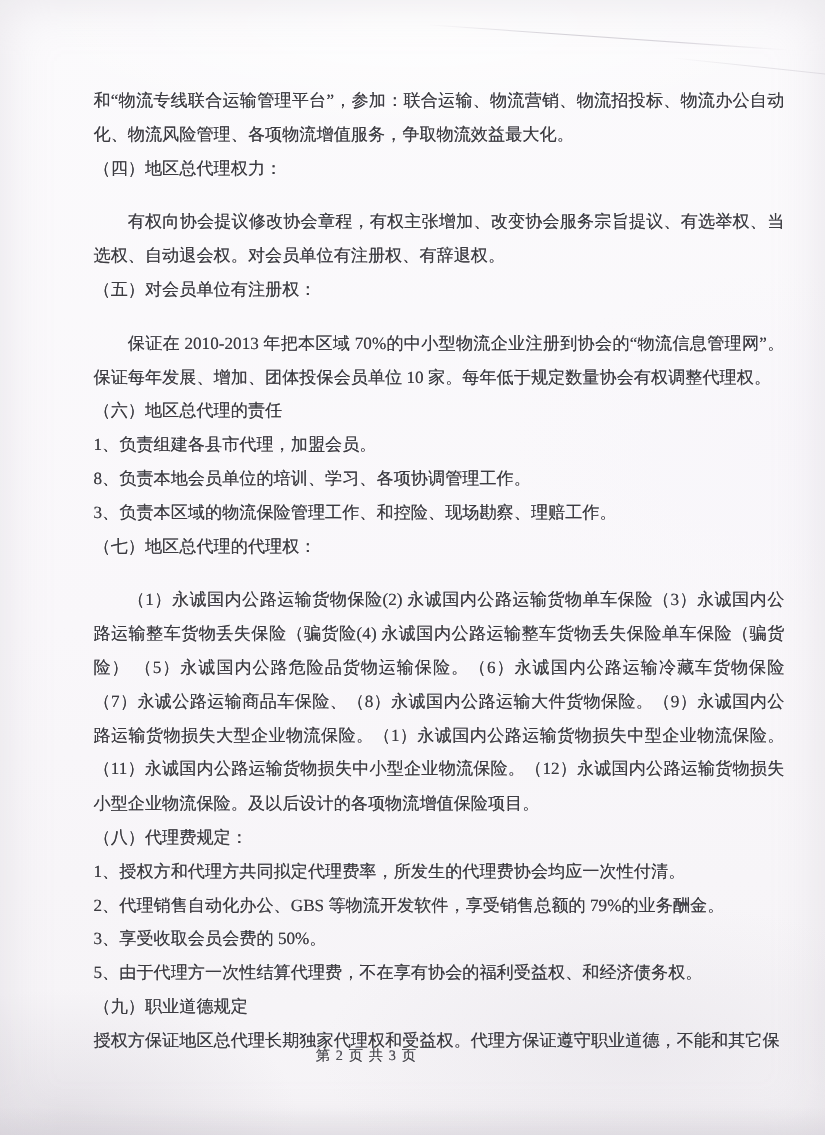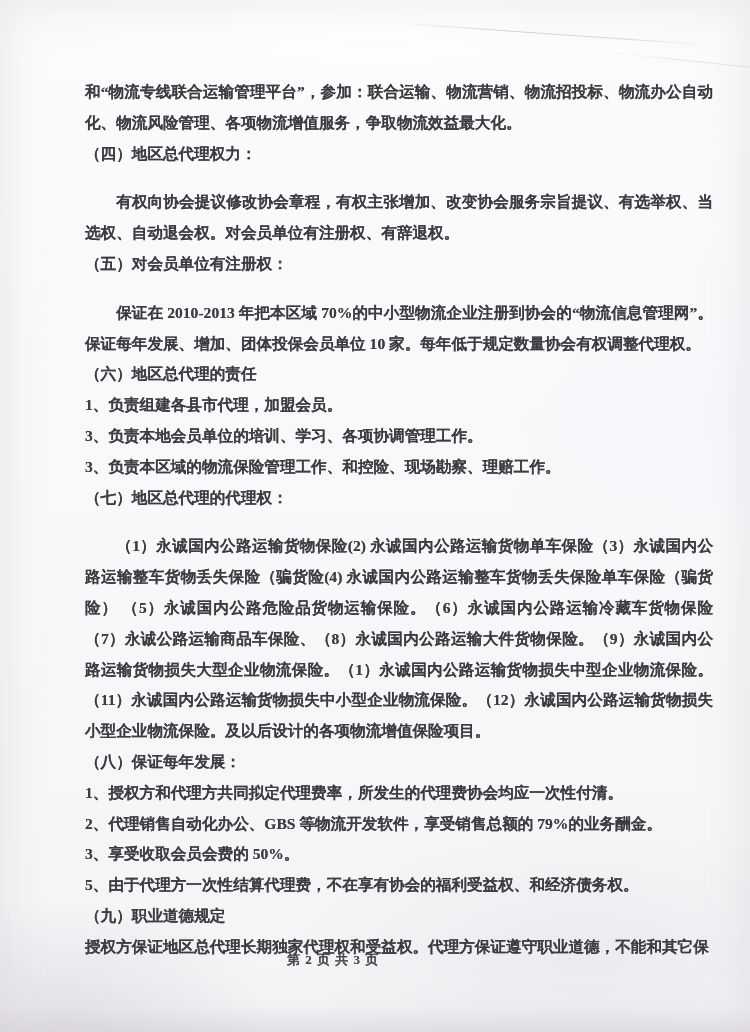--- a/index.html
+++ b/index.html
@@ -9,21 +9,20 @@
     margin:0 auto;
     overflow:hidden;
     font-family:"Liberation Serif","DejaVu Serif",serif;
     background:
       radial-gradient(ellipse 520px 140px at 50% 2%, rgba(255,255,255,0.85), rgba(255,255,255,0) 70%),
       radial-gradient(ellipse 300px 160px at 8% 98%, rgba(196,191,201,0.32), rgba(196,191,201,0) 70%),
       radial-gradient(ellipse 420px 200px at 78% 93%, rgba(205,200,210,0.22), rgba(205,200,210,0) 70%),
       radial-gradient(ellipse 360px 240px at 95% 40%, rgba(248,246,250,0.9), rgba(248,246,250,0) 70%),
       linear-gradient(180deg,#fbfafc 0%,#f9f7fa 55%,#f5f3f6 100%);
     box-shadow:inset 0 0 46px rgba(186,181,192,0.28);
-    font-weight:bold;
   }
   .crease{
     position:absolute;height:1px;
     background:linear-gradient(90deg,rgba(173,168,180,0) 0%,rgba(173,168,180,0.5) 35%,rgba(173,168,180,0.45) 70%,rgba(173,168,180,0) 100%);
     transform-origin:left center;
   }
   .crease-1{left:388px;top:22px;width:330px;transform:rotate(4deg);}
   .crease-2{left:610px;top:52px;width:240px;transform:rotate(6deg);opacity:.6;}
   .edge-shade{
     position:absolute;left:0;right:0;bottom:0;height:26px;
@@ -55,25 +54,25 @@
   <div class="crease crease-1"></div>
   <div class="crease crease-2"></div>
   <div class="content" id="doc-body">
       <p class="para">和“物流专线联合运输管理平台”，参加：联合运输、物流营销、物流招投标、物流办公自动化、物流风险管理、各项物流增值服务，争取物流效益最大化。</p>
       <p class="para">（四）地区总代理权力：</p>
       <p class="para indent">有权向协会提议修改协会章程，有权主张增加、改变协会服务宗旨提议、有选举权、当选权、自动退会权。对会员单位有注册权、有辞退权。</p>
       <p class="para">（五）对会员单位有注册权：</p>
       <p class="para indent">保证在 2010-2013 年把本区域 70%的中小型物流企业注册到协会的“物流信息管理网”。保证每年发展、增加、团体投保会员单位 10 家。每年低于规定数量协会有权调整代理权。</p>
       <p class="para">（六）地区总代理的责任</p>
       <p class="para">1、负责组建各县市代理，加盟会员。</p>
-      <p class="para">3、负责本地会员单位的培训、学习、各项协调管理工作。</p>
+      <p class="para">8、负责本地会员单位的培训、学习、各项协调管理工作。</p>
       <p class="para">3、负责本区域的物流保险管理工作、和控险、现场勘察、理赔工作。</p>
       <p class="para">（七）地区总代理的代理权：</p>
       <p class="para indent">（1）永诚国内公路运输货物保险(2) 永诚国内公路运输货物单车保险（3）永诚国内公路运输整车货物丢失保险（骗货险(4) 永诚国内公路运输整车货物丢失保险单车保险（骗货险） （5）永诚国内公路危险品货物运输保险。（6）永诚国内公路运输冷藏车货物保险（7）永诚公路运输商品车保险、（8）永诚国内公路运输大件货物保险。（9）永诚国内公路运输货物损失大型企业物流保险。（1）永诚国内公路运输货物损失中型企业物流保险。（11）永诚国内公路运输货物损失中小型企业物流保险。（12）永诚国内公路运输货物损失小型企业物流保险。及以后设计的各项物流增值保险项目。</p>
-      <p class="para">（八）保证每年发展：</p>
+      <p class="para">（八）代理费规定：</p>
       <p class="para">1、授权方和代理方共同拟定代理费率，所发生的代理费协会均应一次性付清。</p>
       <p class="para">2、代理销售自动化办公、GBS 等物流开发软件，享受销售总额的 79%的业务酬金。</p>
       <p class="para">3、享受收取会员会费的 50%。</p>
       <p class="para">5、由于代理方一次性结算代理费，不在享有协会的福利受益权、和经济债务权。</p>
       <p class="para">（九）职业道德规定</p>
       <p class="para">授权方保证地区总代理长期独家代理权和受益权。代理方保证遵守职业道德，不能和其它保</p>
     </div>
   <div class="footer">第 2 页 共 3 页</div>
   <div class="edge-shade"></div>
 </div>

